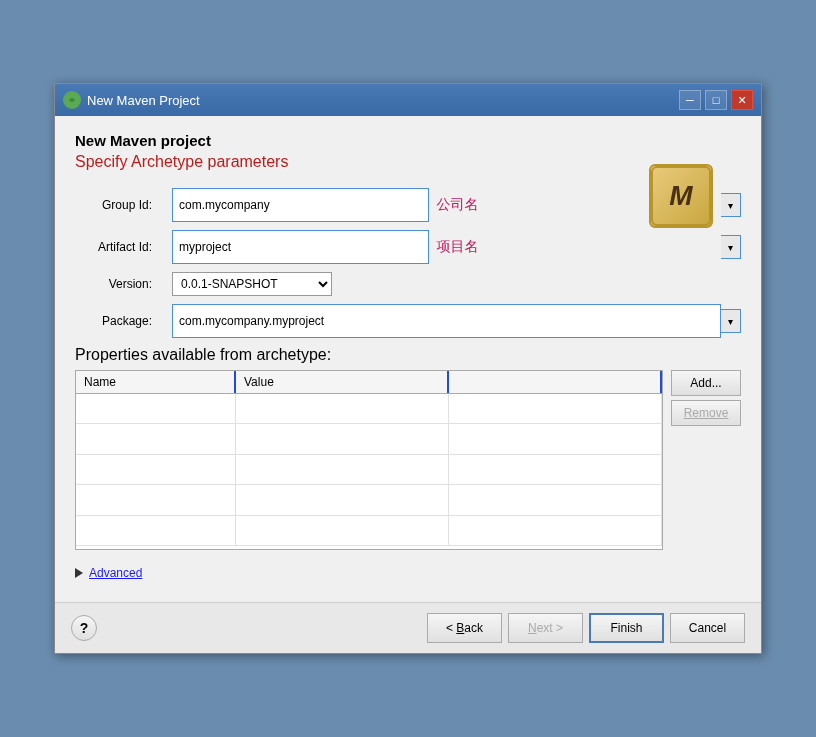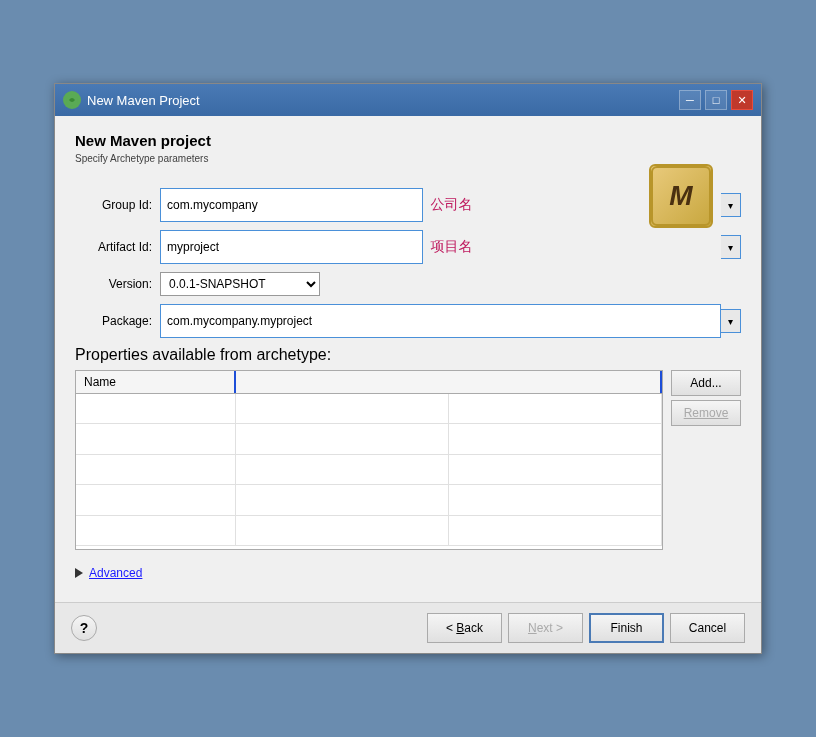--- a/index.html
+++ b/index.html
@@ -89,22 +89,22 @@
     }
 
     .page-title {
       font-size: 15px;
       font-weight: bold;
       color: #000;
       margin-bottom: 4px;
     }
 
     .page-subtitle {
-      font-size: 10px;
-      color: #404040;
+      font-size: 16px;
+      color: #b91c1c;
       margin-bottom: 16px;
     }
 
     .maven-logo {
       position: absolute;
       top: 40px;
       right: 28px;
       width: 64px;
       height: 64px;
       background: linear-gradient(135deg, #e8c97a, #c9a840);
@@ -126,20 +126,21 @@
     }
 
     .form-section {
       flex: 1;
     }
 
     .form-row {
       display: flex;
       align-items: center;
       margin-bottom: 8px;
+      gap: 12px;
     }
 
     .form-label {
       width: 85px;
       font-size: 12px;
       color: #000;
       text-align: right;
       padding-right: 8px;
       flex-shrink: 0;
     }
@@ -423,20 +424,21 @@
         <input class="form-input" type="text" value="com.mycompany.myproject" style="">
         <div class="dropdown-arrow">▾</div>
       </div>
     </div>
 
     <div class="properties-label">Properties available from archetype:</div>
     <div class="properties-area">
       <div class="properties-table">
         <div class="table-header">
           <div class="table-header-cell">Name</div>
+          <div class="table-header-cell">Value</div>
           <div class="table-header-cell" style="flex:1;"></div>
         </div>
         <div class="table-body">
           <div class="table-row-divider">
             <div class="table-cell"></div>
             <div class="table-cell"></div>
             <div class="table-cell" style="flex:1;"></div>
           </div>
           <div class="table-row-divider">
             <div class="table-cell"></div>

